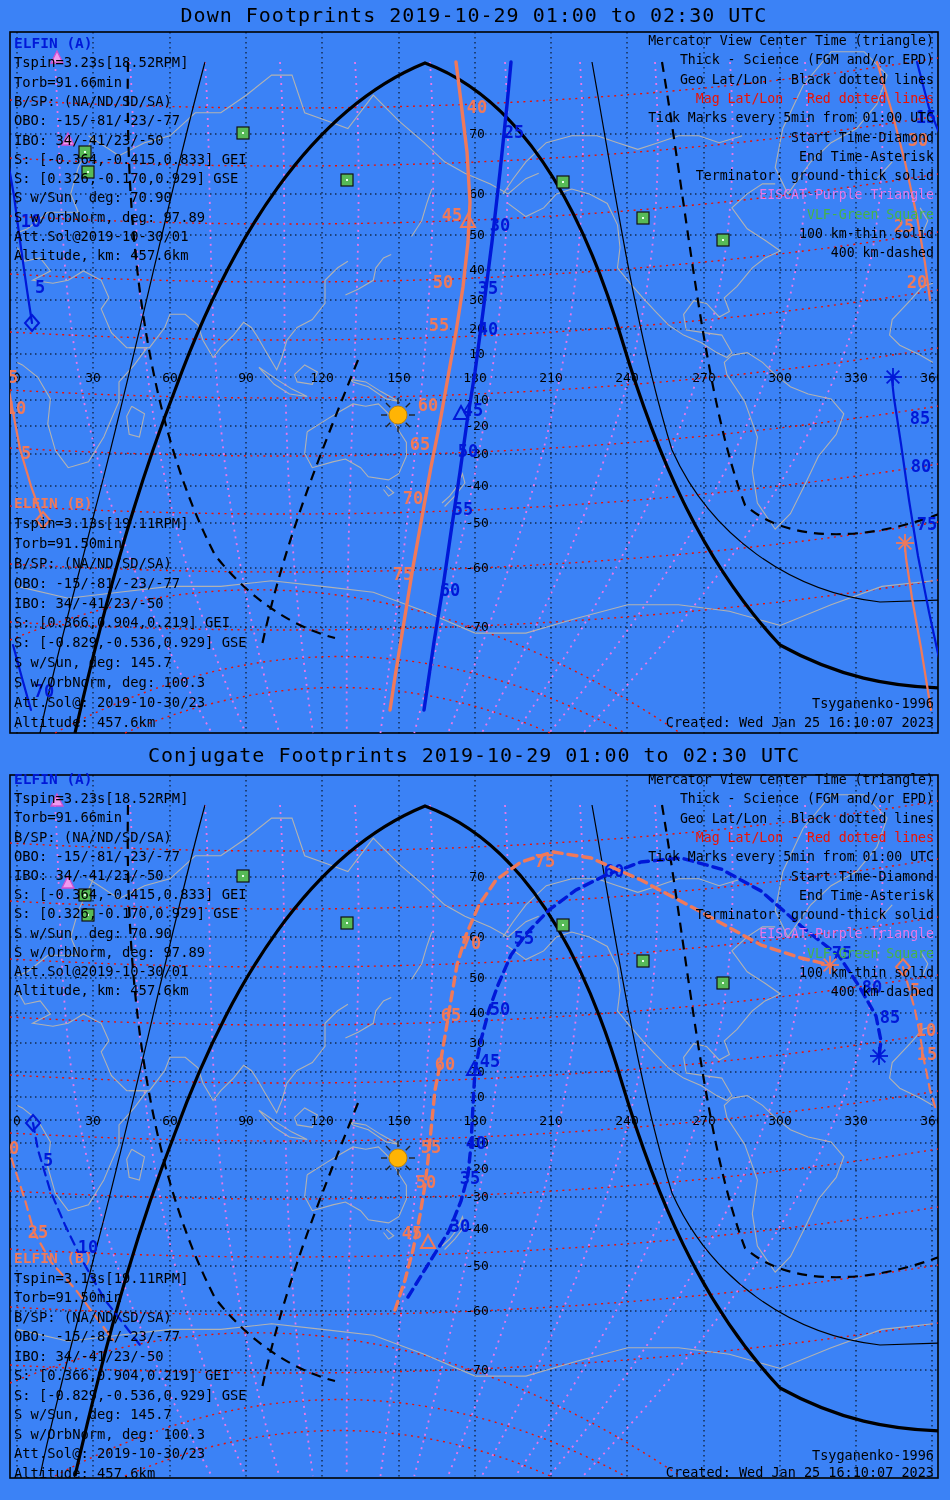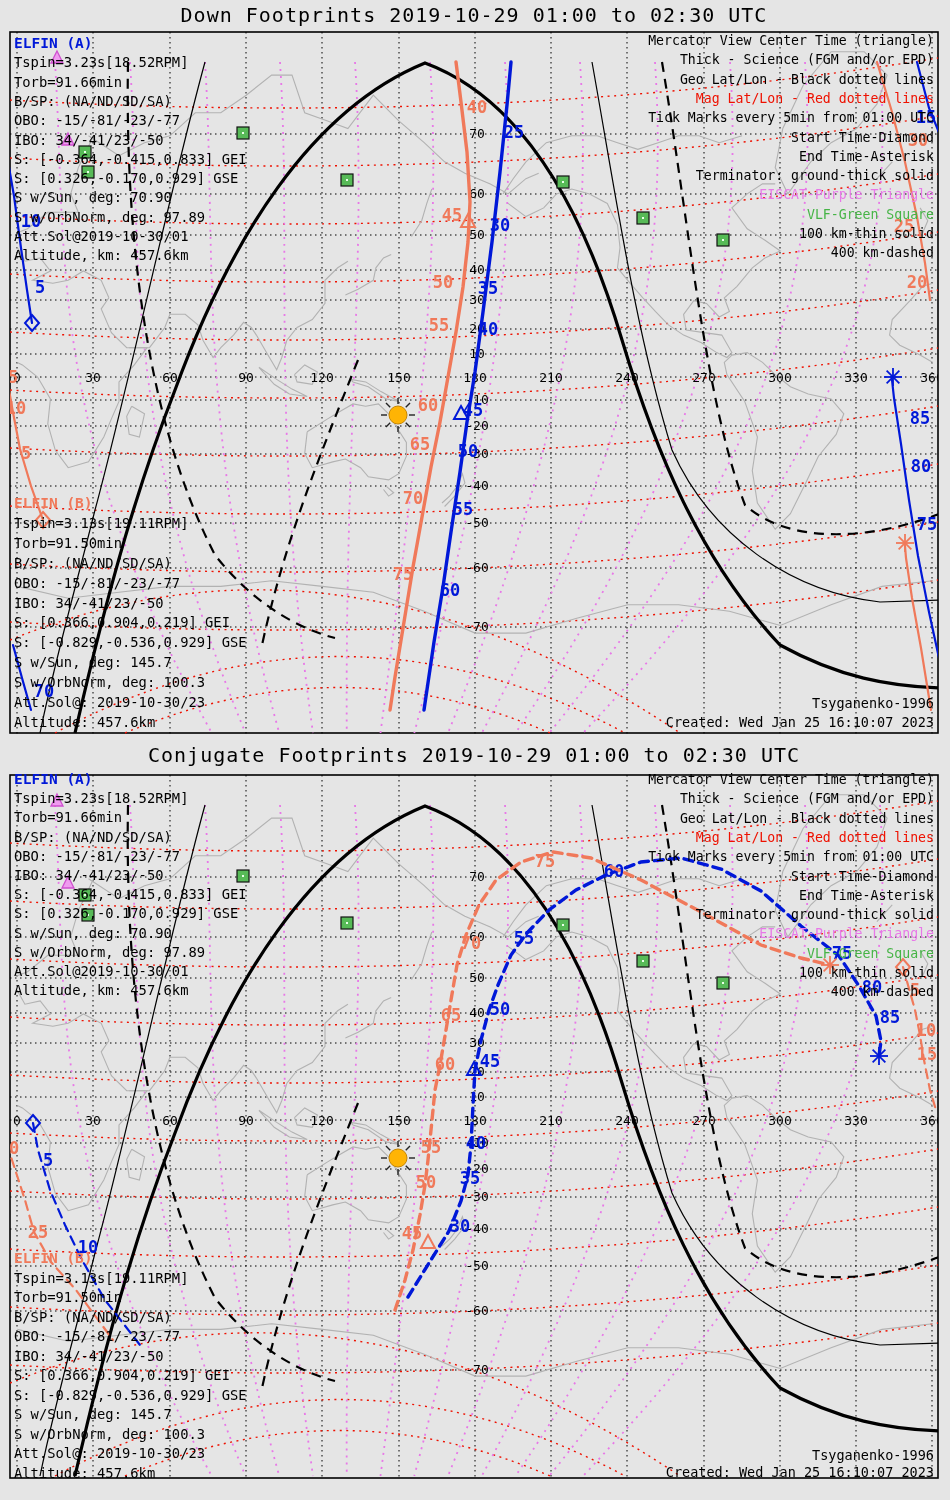--- a/index.html
+++ b/index.html
@@ -1,16 +1,16 @@
 <!DOCTYPE html>
 <html><head>
 <meta charset="utf-8">
 <style>
   html,body{margin:0;padding:0;background:#ffffff;}
-  #stage{position:relative;width:950px;height:1500px;background:#e5e5e5;overflow:hidden;
+  #stage{position:relative;width:950px;height:1500px;background:#3b82f6;overflow:hidden;
          font-family:"DejaVu Sans Mono","Liberation Mono",monospace;}
   svg text{font-family:"DejaVu Sans Mono","Liberation Mono",monospace;}
   .title{font-size:20px;letter-spacing:1px;fill:#000;}
 </style>
 </head>
 <body>
 
 <div id="stage">
   <svg id="plot" width="950" height="1500" viewBox="0 0 950 1500">
     <defs>

